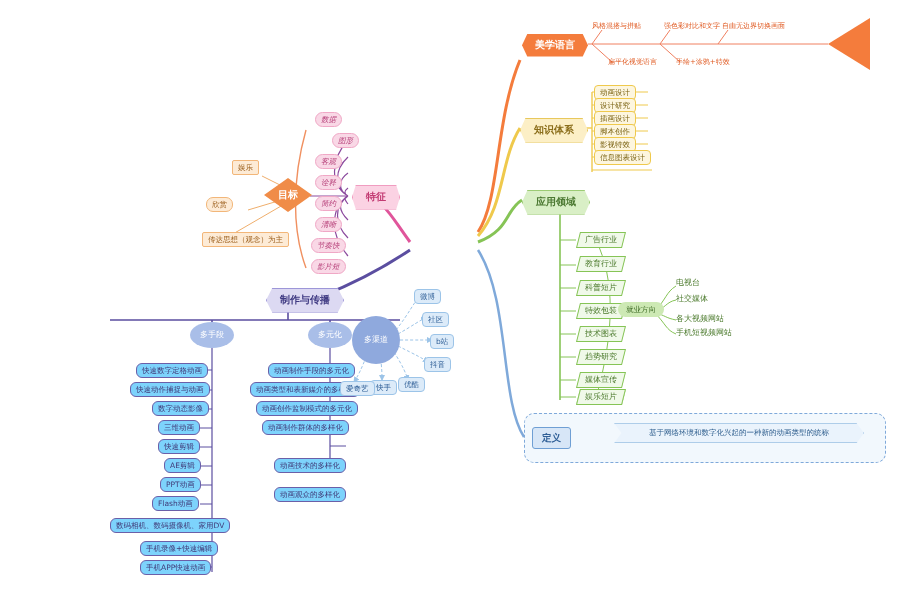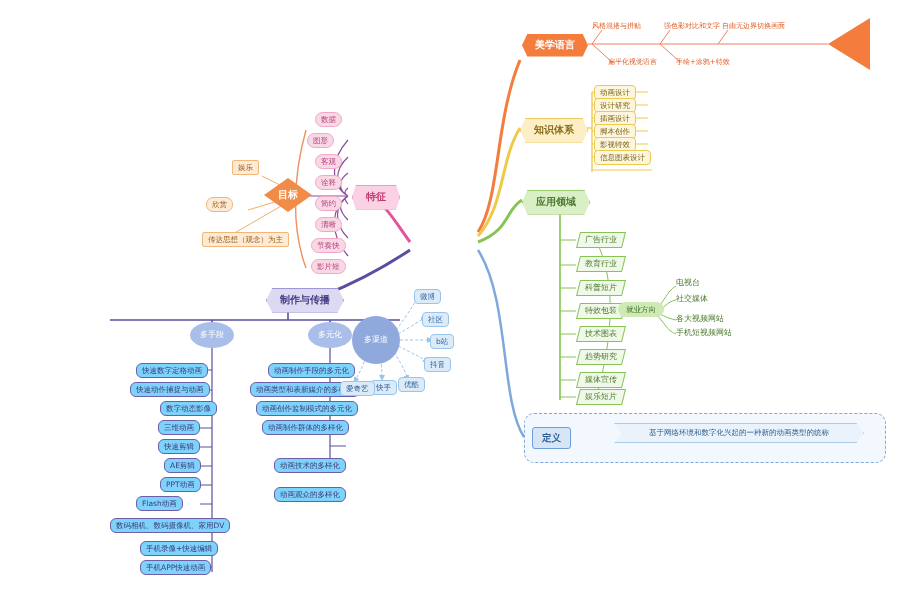--- a/index.html
+++ b/index.html
@@ -28,21 +28,21 @@
   .yellow-hex{background:#FCEFC6;color:#8a6d1a;border:1px solid #e8c85c;}
   .green-hex{background:#D9EFC6;color:#4d7a33;border:1px solid #9ccb74;}
   .pink-hex{background:#FBD2E3;color:#c23a72;border:1px solid #f09cc0;}
   .purple-hex{background:#DCD9F2;color:#3f3a82;border:1px solid #9d96d8;}
 
   
   .leaf{border-radius:4px;padding:2px 5px;font-size:7.5px;}
   .leaf-yellow{background:#FDF6DF;border:1px solid #EFC94C;color:#7a6212;}
   .leaf-purple{background:#7dd3fc;border:1px solid #6B5FA8;color:#403a78;border-radius:6px;}
   .leaf-blue{background:#DCEBF9;border:1px solid #9cc4e8;color:#2f5f97;border-radius:4px;}
-  .leaf-pink{background:#F9D8E6;border:1px solid #f0a8c6;color:#b8447c;border-radius:8px;}
+  .leaf-pink{background:#F9D8E6;border:1px solid #f0a8c6;color:#b8447c;border-radius:8px;font-style:italic;}
   .leaf-orangebox{background:#FDEBD6;border:1px solid #F2B679;color:#9a5c18;border-radius:2px;}
   .leaf-greenpara{background:#F0F9E9;border:1px solid #86C456;color:#4b7a2c;
     transform:skewX(-14deg);}
   .leaf-greenpara span{display:block;transform:skewX(14deg);}
   .leaf-greenplain{color:#4b7a2c;background:transparent;border:none;}
   .leaf-plain-orange{color:#e05a22;background:transparent;border:none;font-size:7px;}
 
   .ellipse{border-radius:50%;background:#A9BEE8;color:#ffffff;font-size:8px;
     display:flex;align-items:center;justify-content:center;}
   .ellipse-sm{width:44px;height:26px;}
@@ -184,47 +184,47 @@
   <div class="node leaf-greenplain" style="left:676px;top:294px;">社交媒体</div>
   <div class="node leaf-greenplain" style="left:676px;top:314px;">各大视频网站</div>
   <div class="node leaf-greenplain" style="left:676px;top:328px;">手机短视频网站</div>
 
   <div class="def-box" style="left:524px;top:413px;width:360px;height:48px;"></div>
   <div class="node def-hex" style="left:532px;top:427px;">定义</div>
   <div class="node def-text" style="left:614px;top:423px;width:250px;">基于网络环境和数字化兴起的一种新的动画类型的统称</div>
 
   <div class="node hexnode pink-hex" style="left:352px;top:185px;">特征</div>
   <div class="node leaf leaf-pink" style="left:315px;top:112px;">数据</div>
-  <div class="node leaf leaf-pink" style="left:307px;top:133px;">图形</div>
+  <div class="node leaf leaf-pink" style="left:332px;top:133px;">图形</div>
   <div class="node leaf leaf-pink" style="left:315px;top:154px;">客观</div>
   <div class="node leaf leaf-pink" style="left:315px;top:175px;">诠释</div>
   <div class="node leaf leaf-pink" style="left:315px;top:196px;">简约</div>
   <div class="node leaf leaf-pink" style="left:315px;top:217px;">清晰</div>
   <div class="node leaf leaf-pink" style="left:311px;top:238px;">节奏快</div>
   <div class="node leaf leaf-pink" style="left:311px;top:259px;">影片短</div>
 
   <div class="node diamond" style="left:264px;top:178px;">目标</div>
   <div class="node leaf leaf-orangebox" style="left:232px;top:160px;">娱乐</div>
   <div class="node leaf leaf-orangebox" style="left:206px;top:197px;border-radius:7px;">欣赏</div>
   <div class="node leaf leaf-orangebox" style="left:202px;top:232px;">传达思想（观念）为主</div>
 
   <div class="node hexnode purple-hex" style="left:266px;top:288px;">制作与传播</div>
 
   <div class="node ellipse ellipse-sm" style="left:190px;top:322px;">多手段</div>
   <div class="node ellipse ellipse-sm" style="left:308px;top:322px;">多元化</div>
   <div class="node ellipse hub" style="left:352px;top:316px;">多渠道</div>
 
   <div class="node leaf leaf-purple" style="left:136px;top:363px;">快速数字定格动画</div>
   <div class="node leaf leaf-purple" style="left:130px;top:382px;">快速动作捕捉与动画</div>
-  <div class="node leaf leaf-purple" style="left:160px;top:401px;">数字动态影像</div>
+  <div class="node leaf leaf-purple" style="left:152px;top:401px;">数字动态影像</div>
   <div class="node leaf leaf-purple" style="left:158px;top:420px;">三维动画</div>
   <div class="node leaf leaf-purple" style="left:158px;top:439px;">快速剪辑</div>
   <div class="node leaf leaf-purple" style="left:164px;top:458px;">AE剪辑</div>
   <div class="node leaf leaf-purple" style="left:160px;top:477px;">PPT动画</div>
-  <div class="node leaf leaf-purple" style="left:136px;top:496px;text-align:right;">Flash动画</div>
+  <div class="node leaf leaf-purple" style="left:152px;top:496px;text-align:right;">Flash动画</div>
   <div class="node leaf leaf-purple" style="left:110px;top:518px;">数码相机、数码摄像机、家用DV</div>
   <div class="node leaf leaf-purple" style="left:140px;top:541px;">手机录像+快速编辑</div>
   <div class="node leaf leaf-purple" style="left:140px;top:560px;">手机APP快速动画</div>
 
   <div class="node leaf leaf-purple" style="left:268px;top:363px;">动画制作手段的多元化</div>
   <div class="node leaf leaf-purple" style="left:250px;top:382px;">动画类型和表新媒介的多样化</div>
   <div class="node leaf leaf-purple" style="left:256px;top:401px;font-family:Liberation Serif, serif;">动画创作监制模式的多元化</div>
   <div class="node leaf leaf-purple" style="left:262px;top:420px;">动画制作群体的多样化</div>
   <div class="node leaf leaf-purple" style="left:274px;top:439px;margin-top:48px;">动画观众的多样化</div>
   <div class="node leaf leaf-purple" style="left:274px;top:458px;">动画技术的多样化</div>

